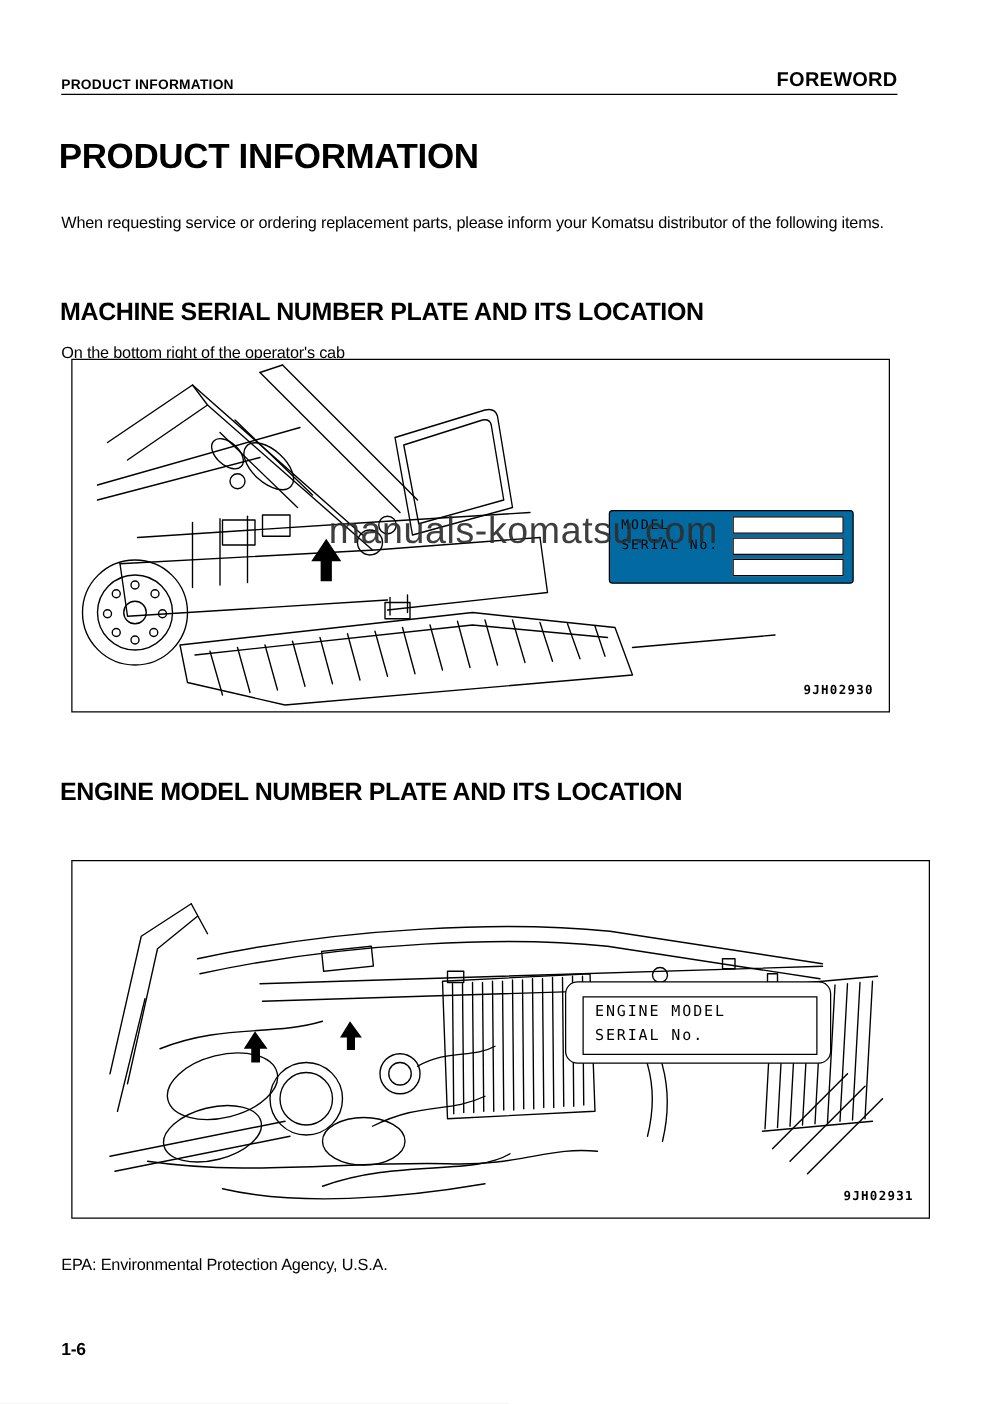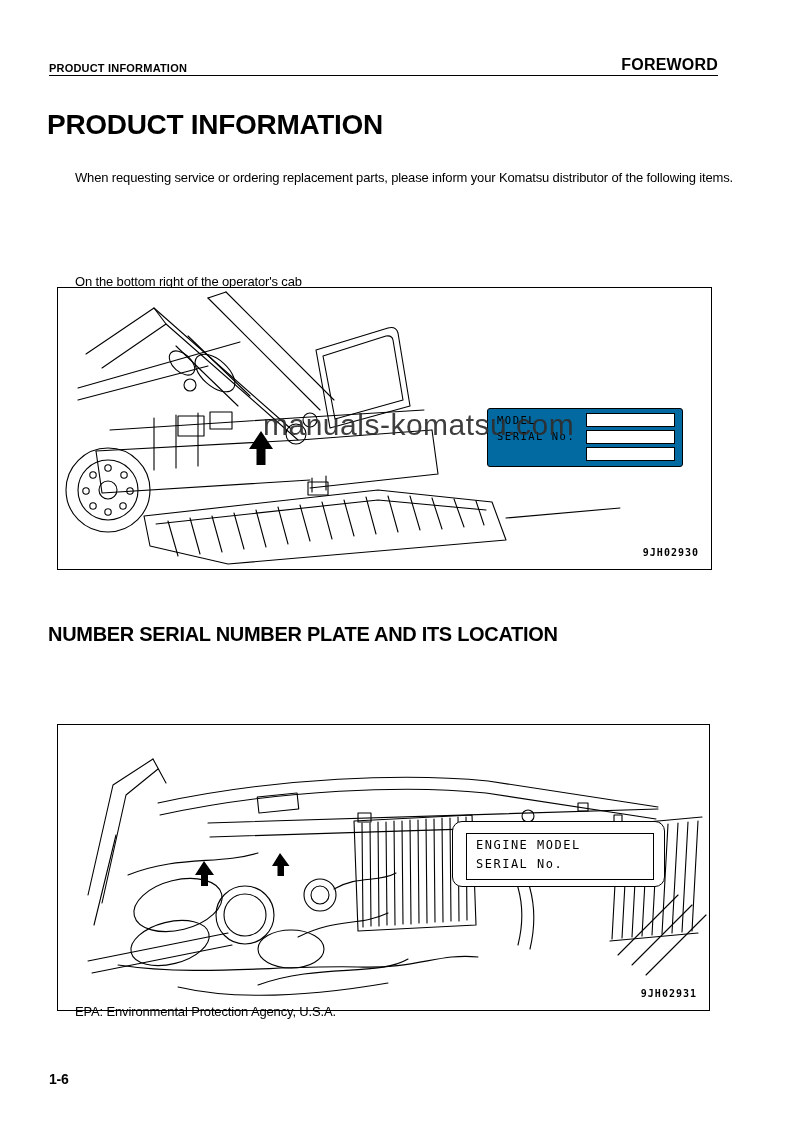--- a/index.html
+++ b/index.html
@@ -21,38 +21,38 @@
   .running-header .small-right{font-size:16px;font-weight:bold;letter-spacing:.2px;}
   .header-rule{
     position:absolute;left:49px;top:75px;width:669px;height:0;
     border-top:1.6px solid #000;
   }
   .page-title{
     position:absolute;left:47px;top:90px;
     font-size:28px;font-weight:bold;letter-spacing:-.3px;
   }
   .body-text{
-    font-size:13px;line-height:16.5px;letter-spacing:-.15px;margin-left:26px;
+    font-size:13px;line-height:16.5px;letter-spacing:-.15px;
   }
   .intro{position:absolute;left:49px;top:157px;width:676px;}
   .h2{
     position:absolute;left:48px;
     font-size:20px;font-weight:bold;letter-spacing:-.3px;
   }
   .h2-machine{top:222px;}
   .h2-engine{top:606px;}
   .caption-machine{position:absolute;left:49px;top:261px;width:676px;}
   .caption-engine{position:absolute;left:49px;top:647px;width:680px;}
   
   .figure{
     position:absolute;left:57px;
     border:1px solid #000;background:#fff;
   }
   .figure-machine{top:287px;width:653px;height:281px;}
-  .figure-engine{top:724px;width:651px;height:285px;}
+  .figure-engine{top:688px;width:651px;height:285px;padding-left:34px;}
   .figure svg{position:absolute;left:0;top:0;}
   .figure-code{
     position:absolute;right:12px;bottom:11px;
     font-family:"DejaVu Sans Mono",monospace;
     font-size:10px;font-weight:bold;letter-spacing:1px;
   }
   
   .plate-machine{
     position:absolute;left:429px;top:120px;width:194px;height:57px;
     border:1.4px solid #000;border-radius:3px;background:#0369a1;
@@ -108,20 +108,21 @@
   <div class="running-header">
     <span class="small-left">PRODUCT INFORMATION</span>
     <span class="small-right">FOREWORD</span>
   </div>
   <div class="header-rule"></div>
 
   <h1 class="page-title">PRODUCT INFORMATION</h1>
 
   <p class="body-text intro">When requesting service or ordering replacement parts, please inform your Komatsu distributor of the following items.</p>
 
+  <h2 class="h2 h2-machine">MACHINE SERIAL NUMBER PLATE AND ITS LOCATION</h2>
   <p class="body-text caption-machine">On the bottom right of the operator's cab</p>
 
   <div class="figure figure-machine">
     <svg width="653" height="281" viewBox="0 0 653 281">
       <g fill="none" stroke="#000" stroke-width="1.1" stroke-linecap="round" stroke-linejoin="round">
 
         <path d="M28,66 L96,20 L232,140"></path>
         <path d="M44,80 L108,36 L240,152"></path>
         <path d="M96,20 L108,36"></path>
         <path d="M150,10 L262,122"></path>
@@ -182,21 +183,21 @@
       <div class="blank-box bb1"></div>
       <div class="blank-box bb2"></div>
       <div class="blank-box bb3"></div>
     </div>
 
     <span class="watermark">manuals-komatsu.com</span>
 
     <span class="figure-code">9JH02930</span>
   </div>
 
-  <h2 class="h2 h2-engine">NUMBER SERIAL NUMBER PLATE AND ITS LOCATION</h2>
+  <h2 class="h2 h2-engine">ENGINE MODEL NUMBER PLATE AND ITS LOCATION</h2>
 
   <div class="figure figure-engine">
     <svg width="651" height="285" viewBox="0 0 651 285">
       <g fill="none" stroke="#000" stroke-width="1.1" stroke-linecap="round" stroke-linejoin="round">
 
         <path d="M30,170 L55,60 L95,34"></path>
         <path d="M44,178 L68,70 L100,44"></path>
         <path d="M95,34 L108,58"></path>
         <path d="M36,200 L58,110"></path>
 

